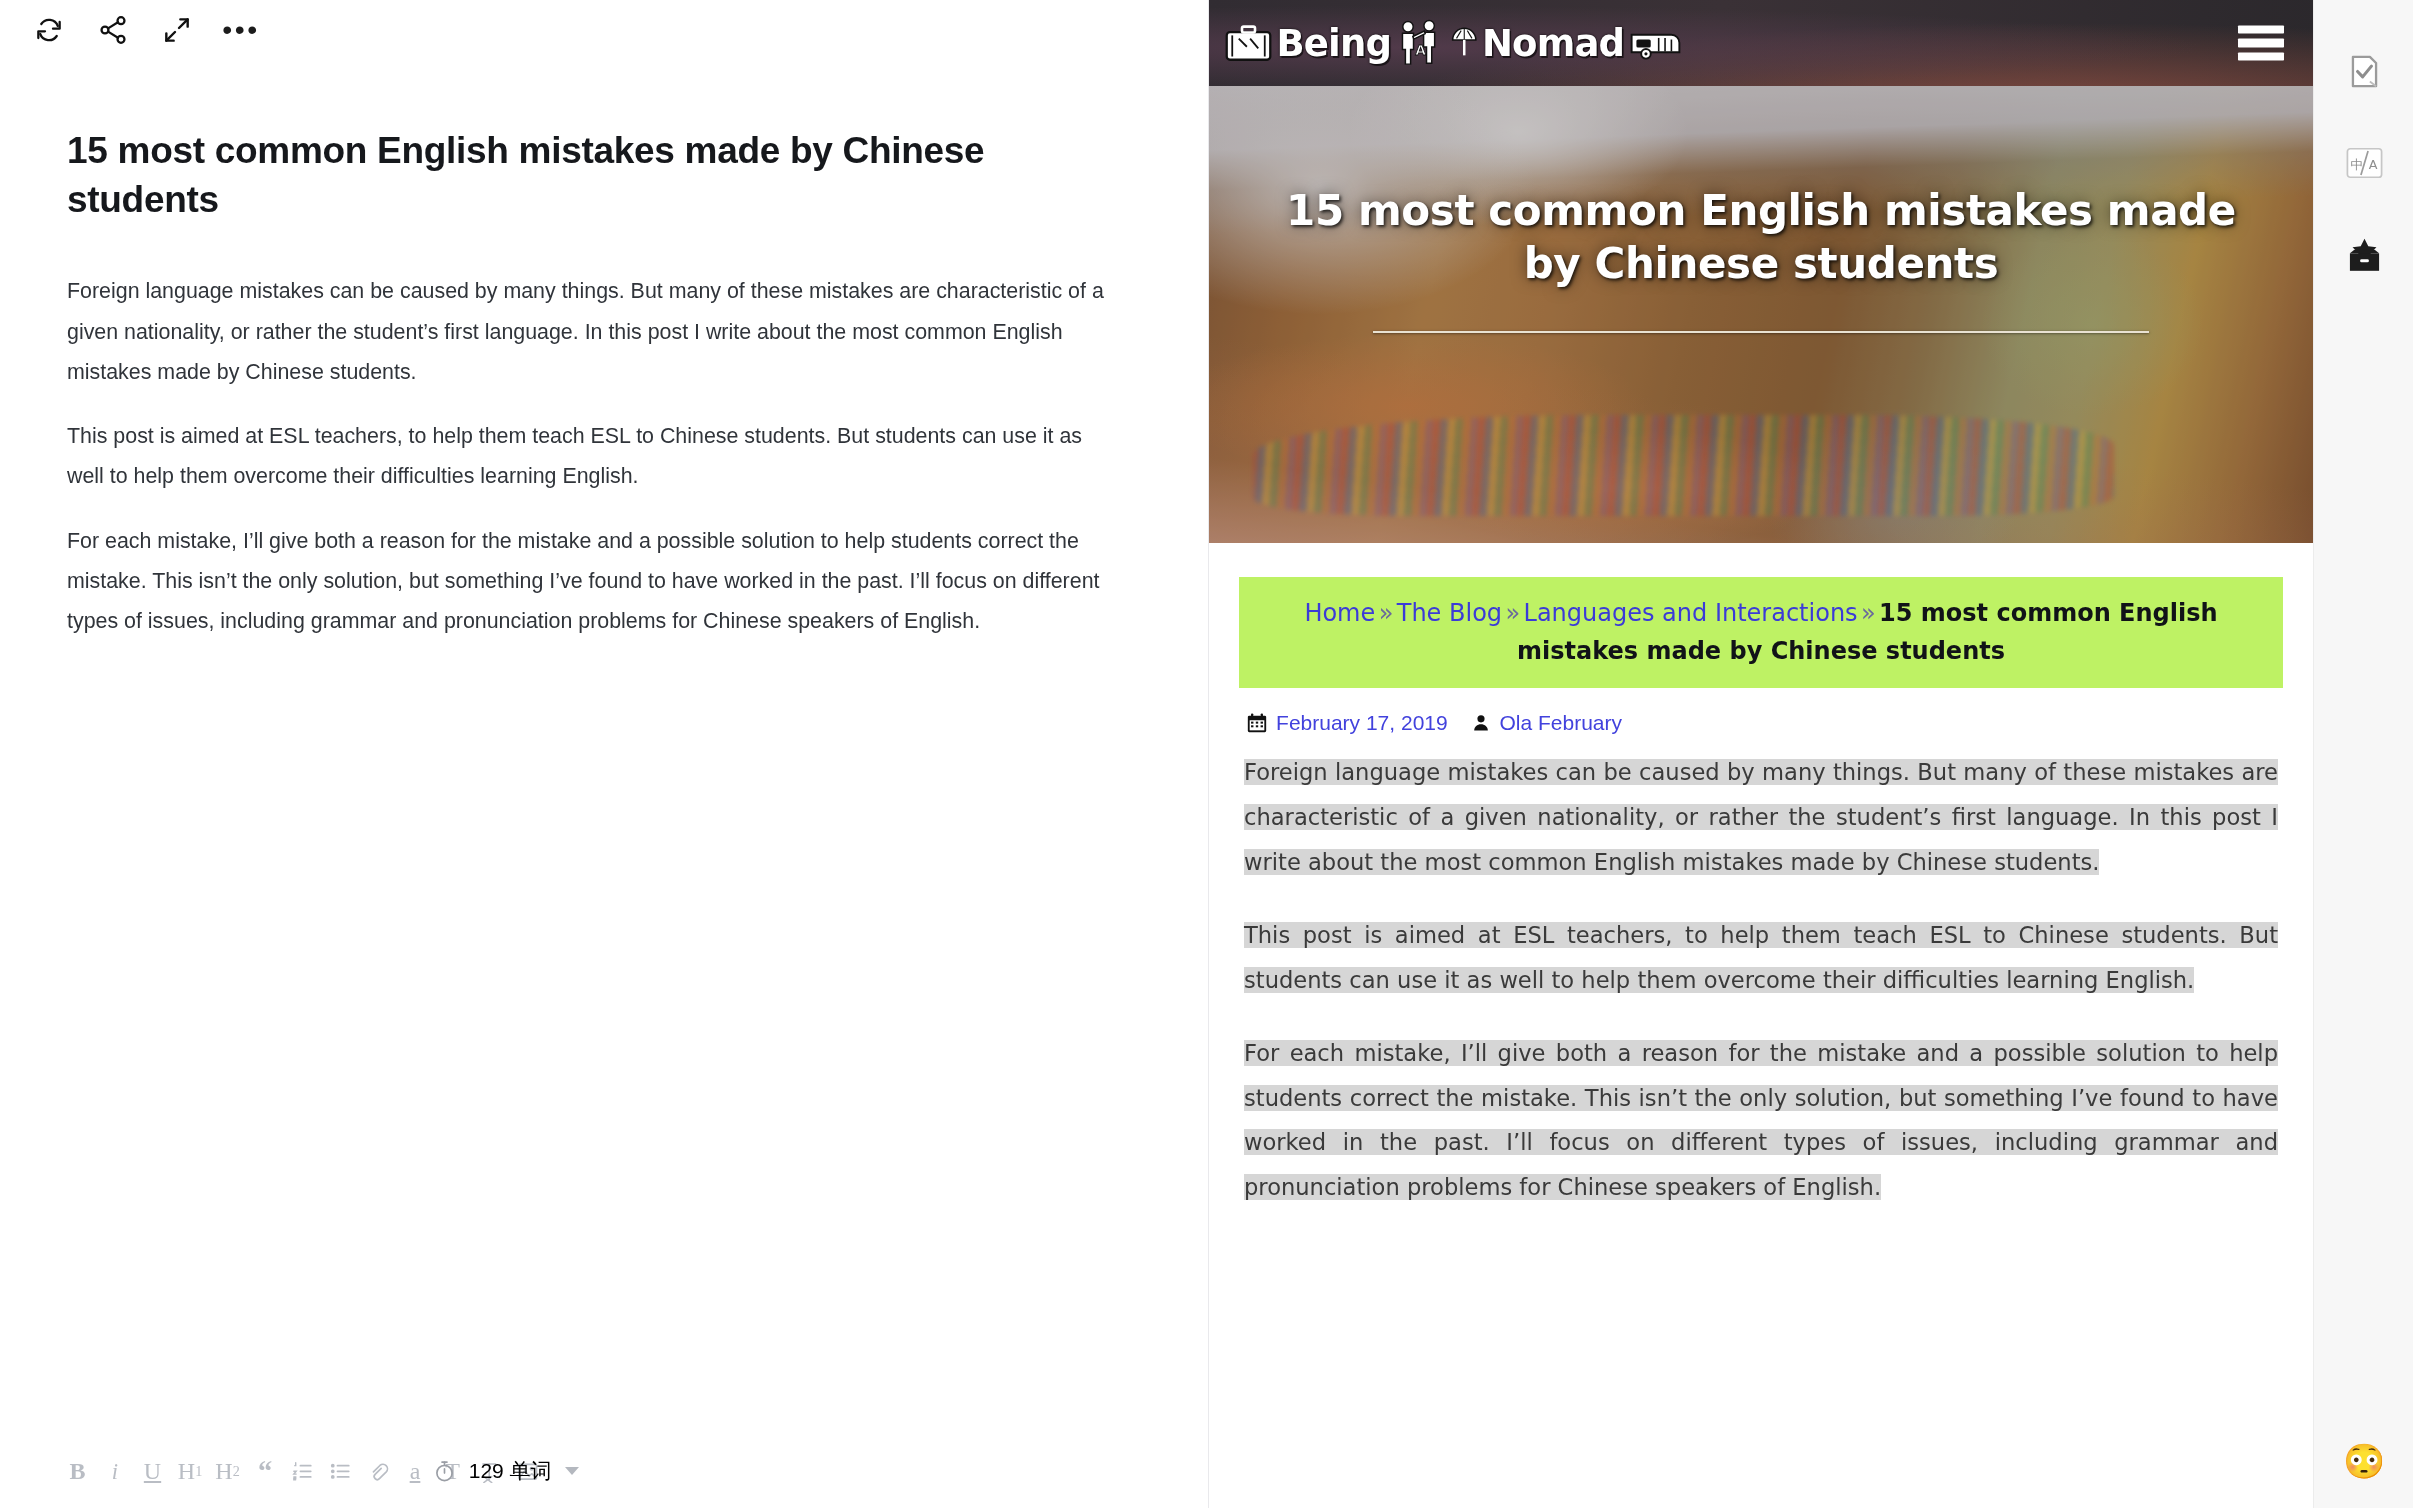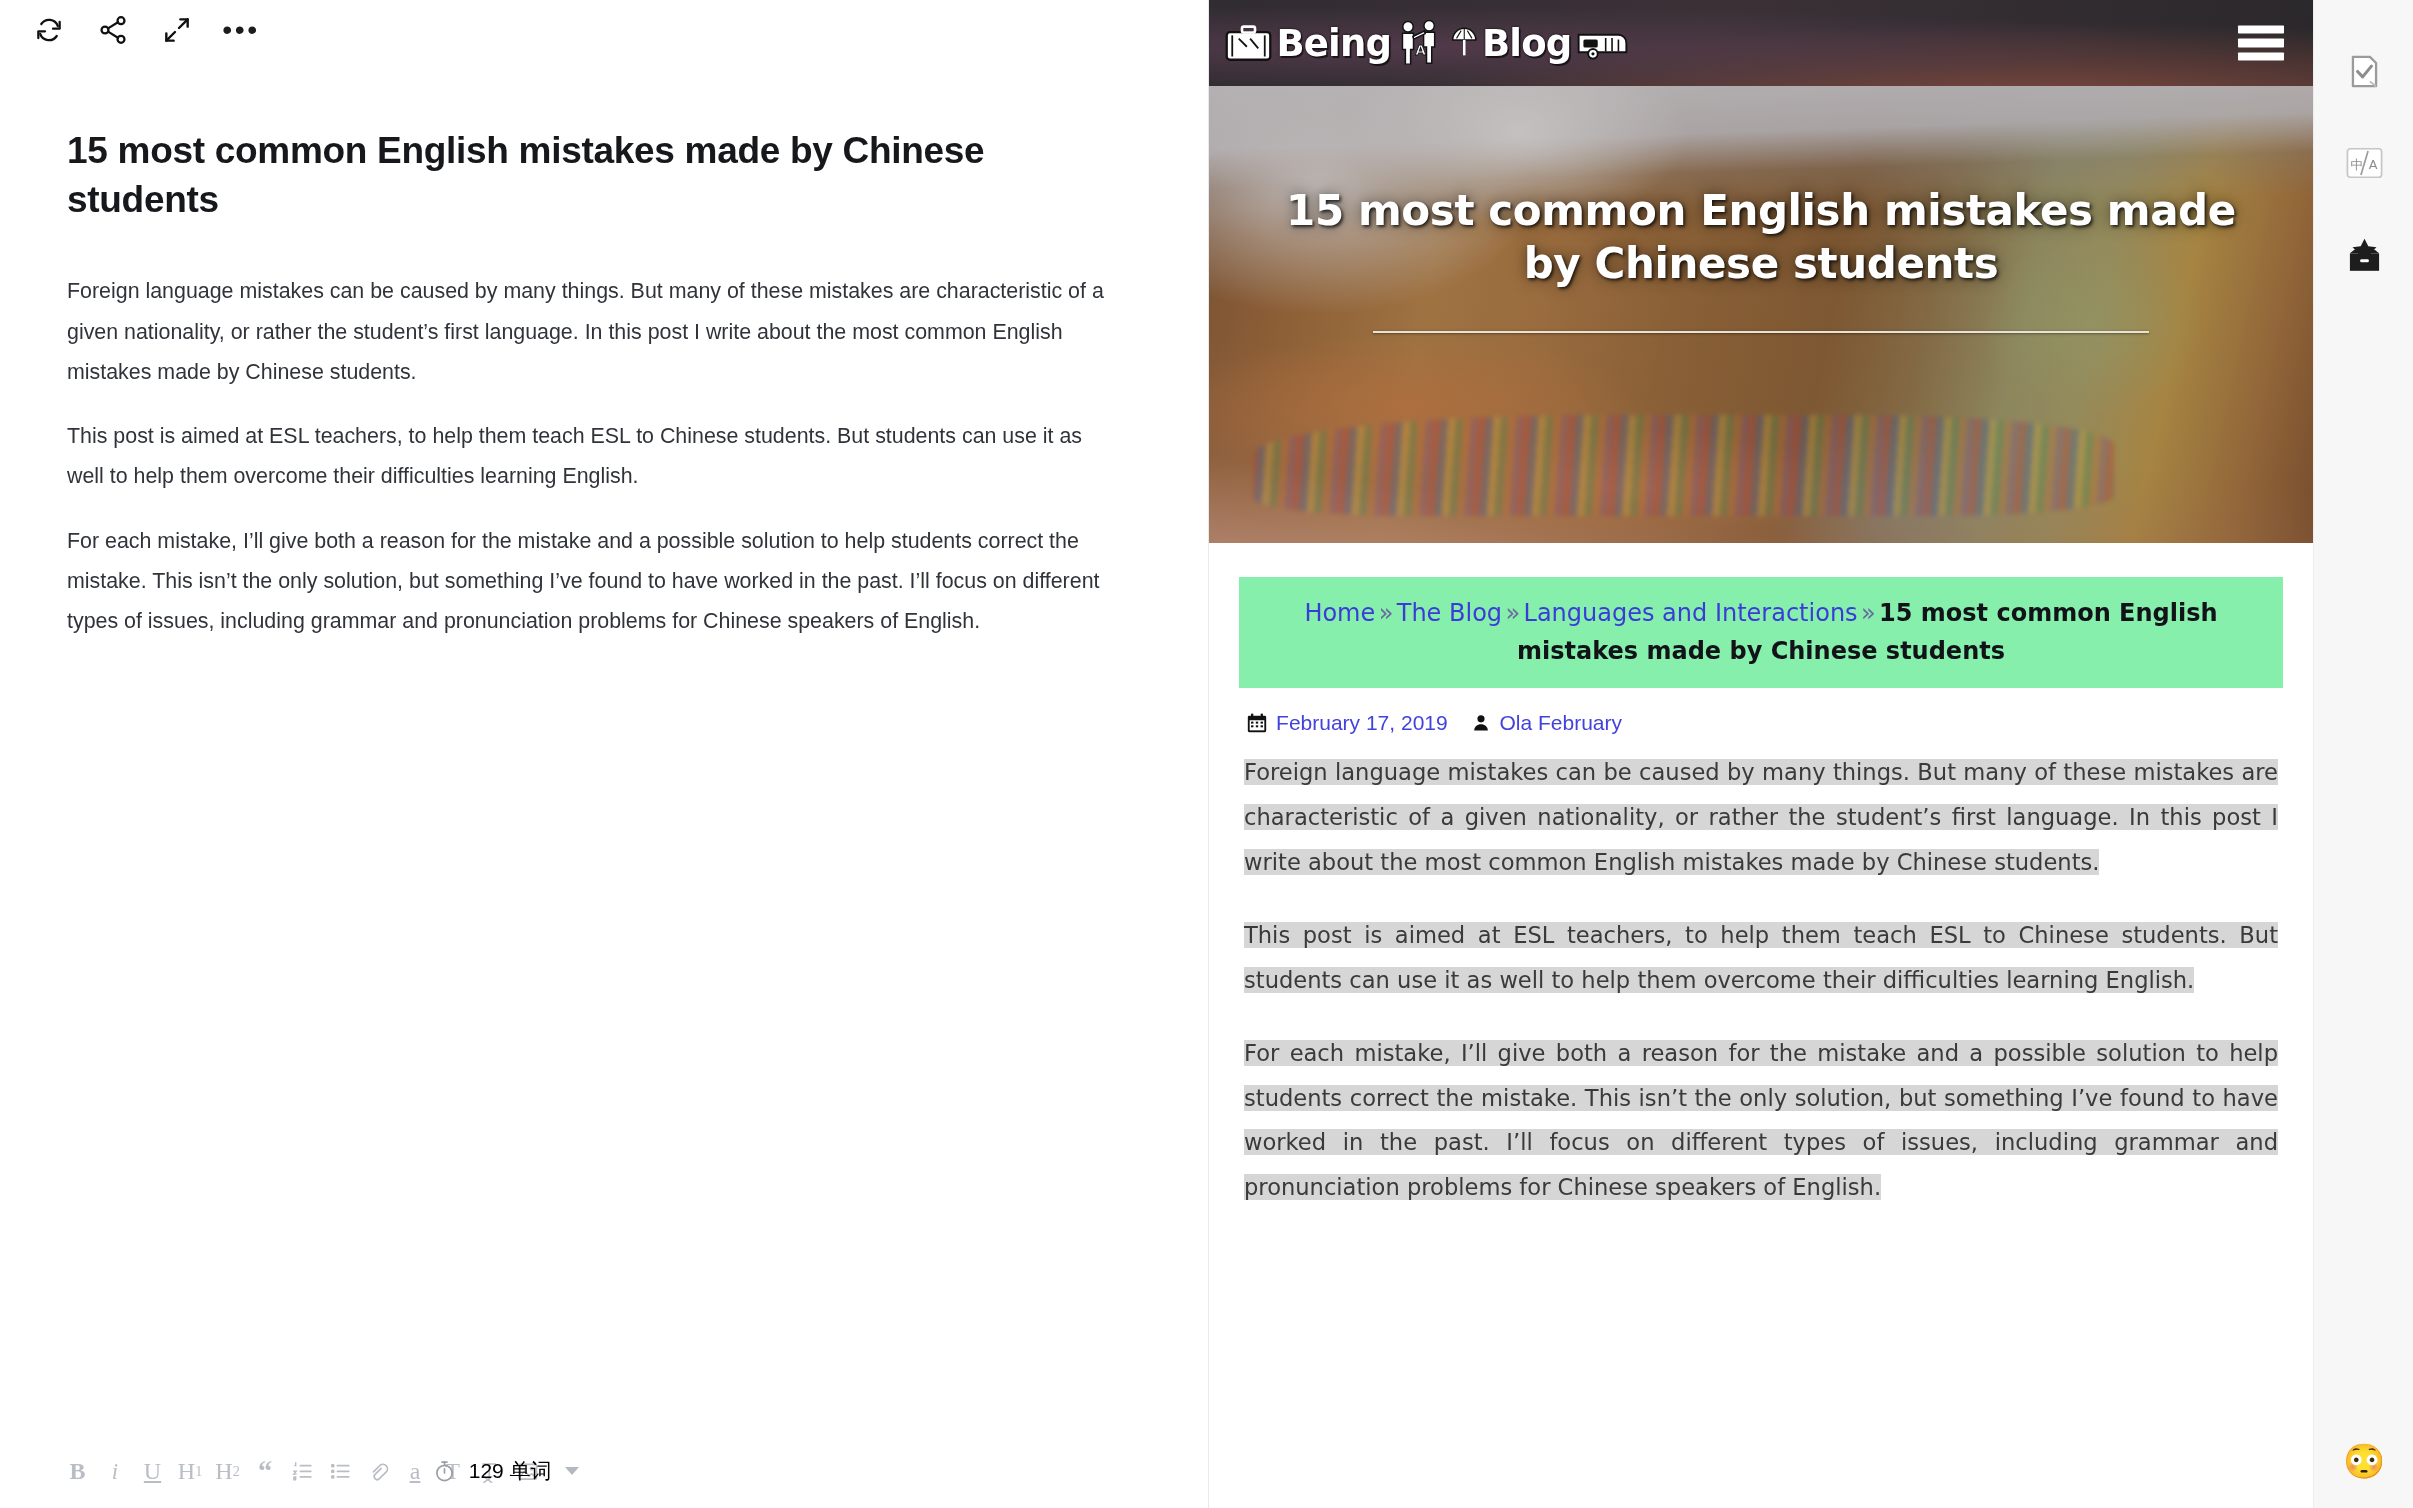--- a/index.html
+++ b/index.html
@@ -221,21 +221,21 @@
     color: #f0ece6;
     font-family: "DejaVu Sans", sans-serif;
     font-size: 24px;
     text-shadow: 0.8px 0.8px 3.4px rgba(0,0,0,.75);
     letter-spacing: 0.2px;
   }
 
   
   .article { padding: 34px 30px 0 30px; }
   .breadcrumb {
-    background: #86efac;
+    background: #bef264;
     padding: 17px 24px;
     text-align: center;
     font-family: "DejaVu Sans", sans-serif;
     font-size: 24px;
     line-height: 1.6;
     color: #11161f;
   }
   .breadcrumb a { color: #3b3bd8; text-decoration: none; cursor: pointer; }
   .breadcrumb .sep { color: #6a6a9c; padding: 0 3.4px; }
   .breadcrumb .current { font-weight: 700; color: #111318; }
@@ -450,21 +450,21 @@
           <svg width="28.5" height="34" viewBox="0 0 18 22">
             <path d="M1.5 9 A7.5 7.5 0 0 1 16.5 9 Z" fill="#fff" stroke="#111" stroke-width="1"></path>
             <path d="M9 9v10" stroke="#fff" stroke-width="1.6"></path>
             <g stroke="#111" stroke-width=".7">
                 <line x1="4" y1="8" x2="7" y2="3"></line>
                 <line x1="9" y1="8.5" x2="9" y2="2"></line>
                 <line x1="14" y1="8" x2="11" y2="3"></line>
               </g>
           </svg>
         </span>
-        <span class="logo-text">Blog</span>
+        <span class="logo-text">Nomad</span>
         <span class="logo-glyph">
           <svg width="55" height="35" viewBox="0 0 34 22">
             <path d="M2 5.5h25a5 5 0 0 1 5 5v6H2z" fill="#fff" stroke="#111" stroke-width="1.2"></path>
             <rect x="5" y="8.5" width="9" height="5" rx="1" fill="#111"></rect>
             <circle cx="11" cy="17.5" r="3" fill="#fff" stroke="#111" stroke-width="1.2"></circle>
             <circle cx="11" cy="17.5" r="1" fill="#111"></circle>
             <g stroke="#111" stroke-width="1">
                 <line x1="19" y1="7.5" x2="19" y2="16"></line>
                 <line x1="23" y1="7.5" x2="23" y2="16"></line>
                 <line x1="27" y1="8.5" x2="27" y2="16"></line>

